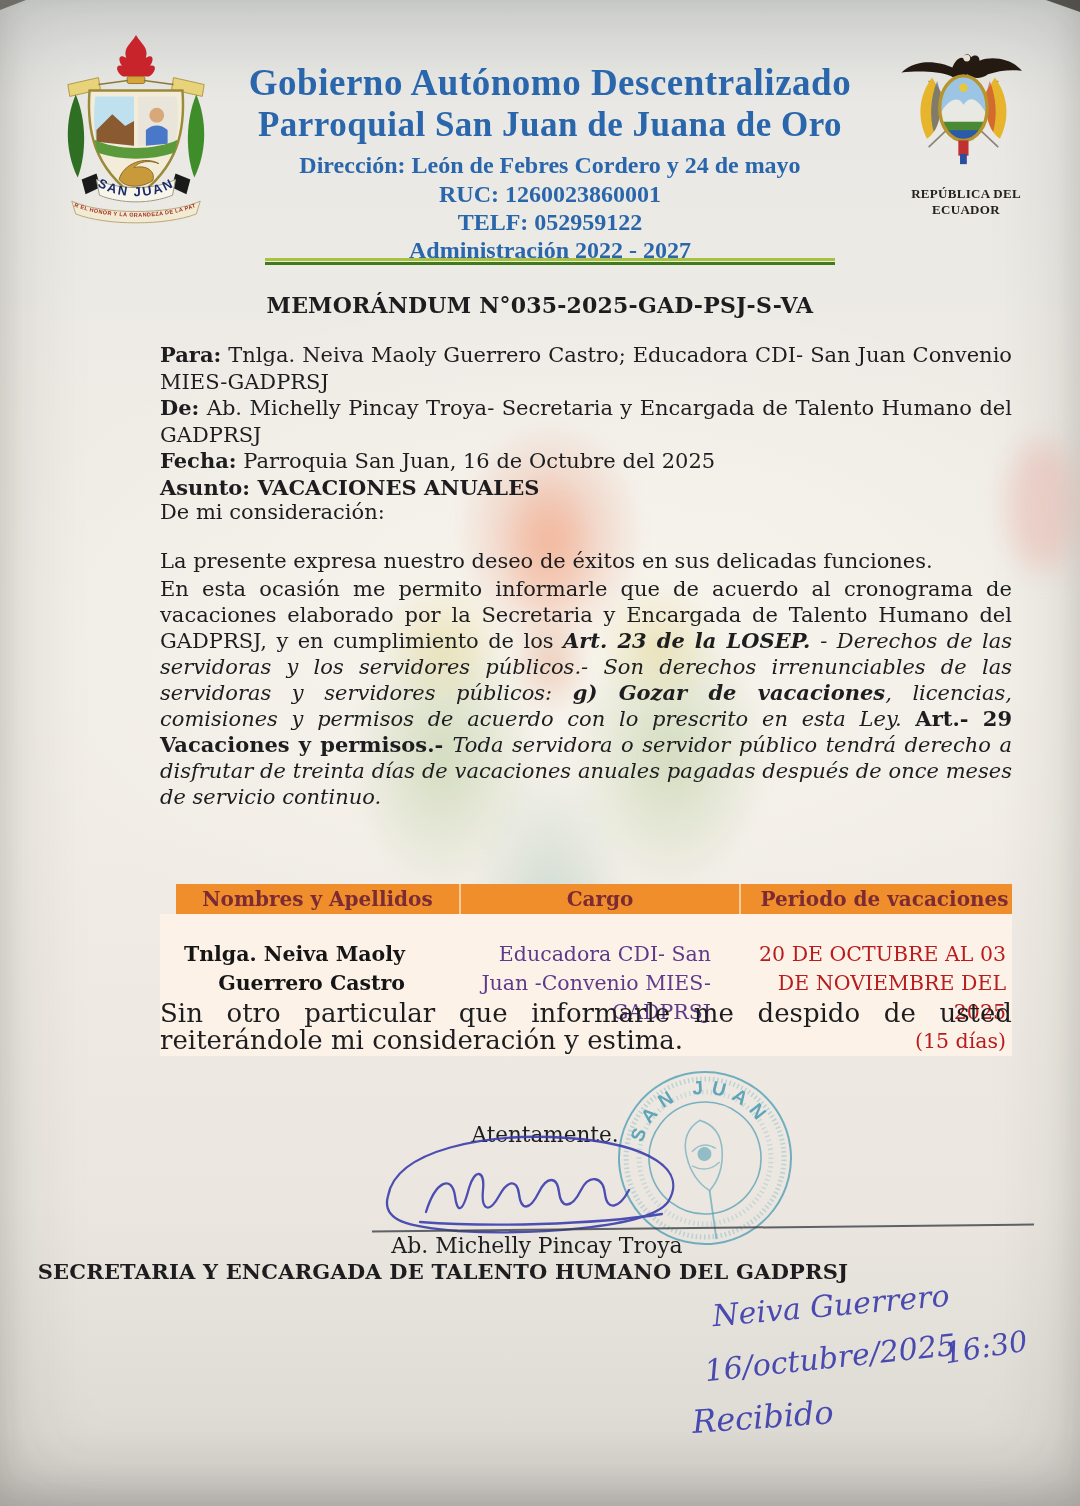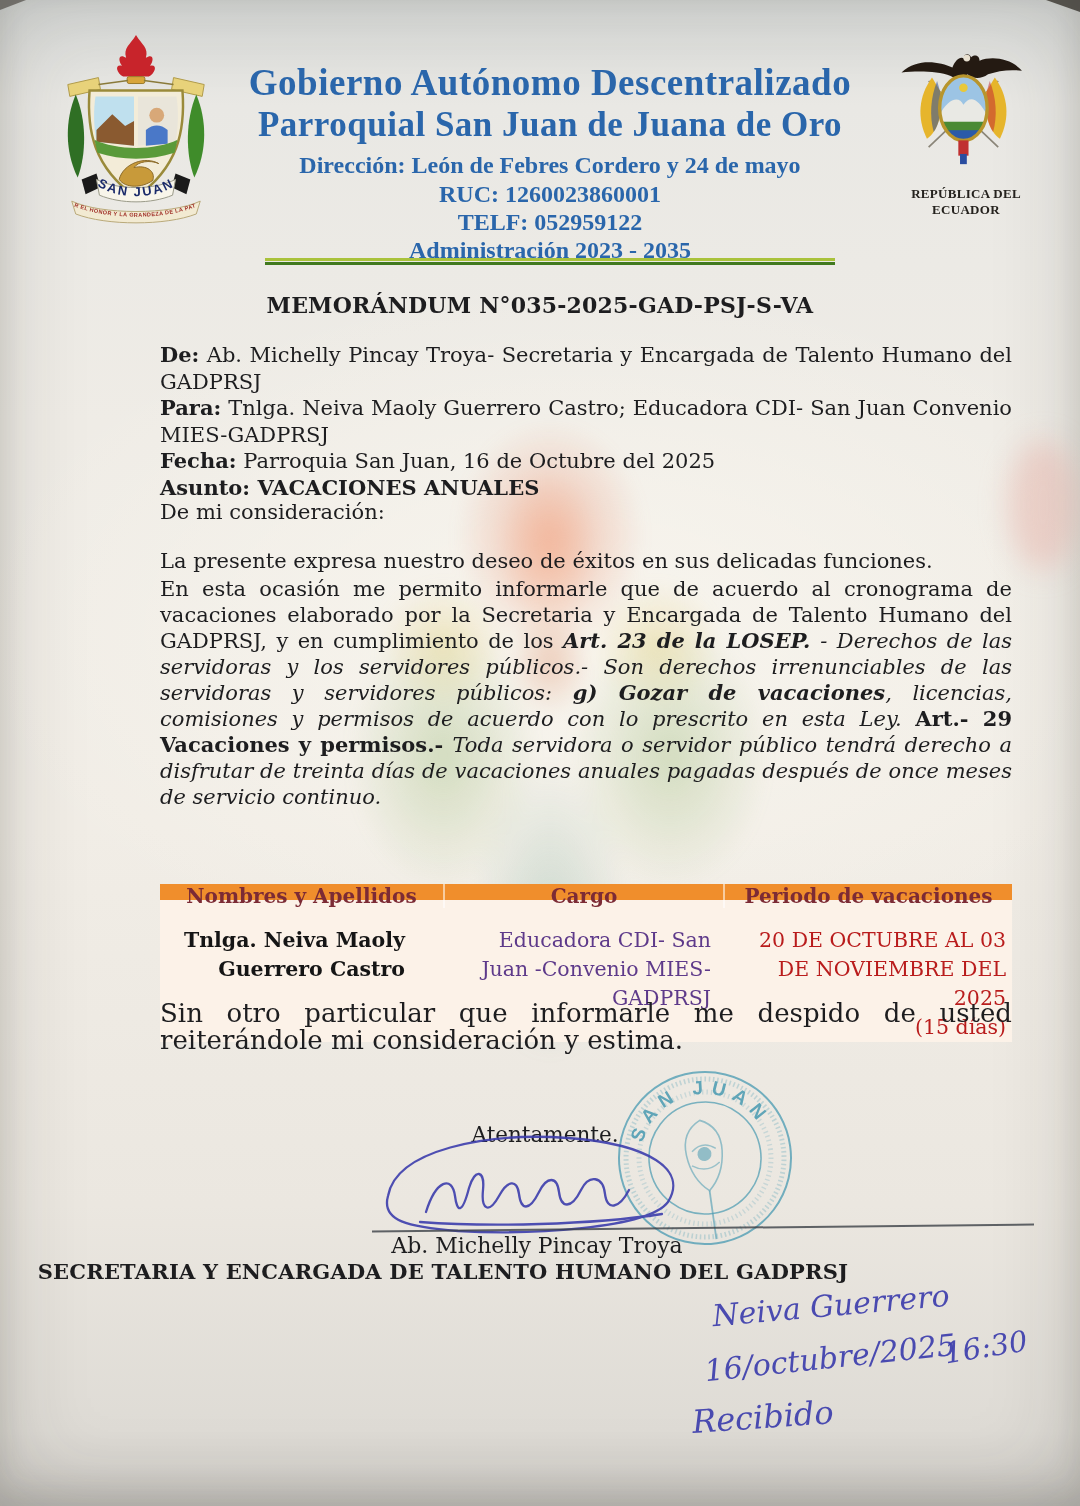--- a/index.html
+++ b/index.html
@@ -53,21 +53,21 @@
   .p1{top:548px;font-size:21px;line-height:26px;}
   .p2{top:576px;font-size:21px;line-height:26px;text-align:justify;}
   .p3{top:812px;font-size:21px;line-height:26px;text-align:justify;}
   .closing-par{top:1000px;font-size:26px;line-height:27px;text-align:justify;}
   .it{font-style:italic;}
   .bi{font-style:italic;font-weight:bold;}
   .bb{font-weight:bold;}
 
   
   .vac-table{position:absolute;left:160px;top:884px;width:852px;}
-  .t-head{display:grid;grid-template-columns:285px 280px 287px;height:16px;}
+  .t-head{display:grid;grid-template-columns:285px 280px 287px;height:30px;margin-left:16px;}
   .t-head .th{display:flex;align-items:center;justify-content:center;font-weight:bold;font-size:20px;
     border-right:2px solid rgba(255,255,255,.55);}
   .t-head .th:last-child{border-right:none;}
   .t-body{display:grid;grid-template-columns:285px 280px 287px;min-height:136px;}
   .t-body .td{padding-top:26px;font-size:20.5px;line-height:29px;text-align:right;}
   .td-name{font-weight:bold;color:#151515;padding-left:10px;padding-right:40px;}
   .td-cargo{text-align:justify;padding-right:14px;margin-left:23px;}
   .td-period{text-align:center;padding:26px 6px 0 12px;}
 
   
@@ -164,32 +164,32 @@
     <rect x="79" y="128" width="8" height="12" fill="#2a4da0"></rect>
   </svg>
   <div class="emblem-caption">REPÚBLICA DEL ECUADOR</div>
 
   <div class="hdr-center" style="color:#2a66ab;">
     <div class="hdr-l1">Gobierno Autónomo Descentralizado</div>
     <div class="hdr-l2">Parroquial San Juan de Juana de Oro</div>
     <div class="hdr-l3">Dirección: León de Febres Cordero y 24 de mayo</div>
     <div class="hdr-l4">RUC: 1260023860001</div>
     <div class="hdr-l5">TELF: 052959122</div>
-    <div class="hdr-l6">Administración 2023 - 2035</div>
+    <div class="hdr-l6">Administración 2022 - 2027</div>
   </div>
   <div class="hdr-underline">
     <div class="u1" style="background:#a9c23b;"></div>
     <div class="u2" style="background:#41791f;"></div>
   </div>
 
   <div class="memo-title">MEMORÁNDUM N°035-2025-GAD-PSJ-S-VA</div>
 
   <div class="content addr" style="position:absolute;">
+    <p><span class="lbl">Para:</span> <span>Tnlga. Neiva Maoly Guerrero Castro; Educadora CDI- San Juan Convenio MIES-GADPRSJ</span></p>
     <p><span class="lbl">De:</span> <span>Ab. Michelly Pincay Troya- Secretaria y Encargada de Talento Humano del GADPRSJ</span></p>
-    <p><span class="lbl">Para:</span> <span>Tnlga. Neiva Maoly Guerrero Castro; Educadora CDI- San Juan Convenio MIES-GADPRSJ</span></p>
     <p><span class="lbl">Fecha:</span> <span>Parroquia San Juan, 16 de Octubre del 2025</span></p>
     <p class="subject-line"><span class="lbl">Asunto:</span> <span>VACACIONES ANUALES</span></p>
   </div>
 
   <div class="salutation">De mi consideración:</div>
 
   <div class="content p1" style="position:absolute;">La presente expresa nuestro deseo de éxitos en sus delicadas funciones.</div>
 
   <div class="content p2" style="position:absolute;"><span>En esta ocasión me permito informarle que de acuerdo al cronograma de vacaciones elaborado por la Secretaria y Encargada de Talento Humano del GADPRSJ, y en cumplimiento de los </span><span class="bi">Art. 23 de la LOSEP. </span><span class="it">- Derechos de las servidoras y los servidores públicos.- Son derechos irrenunciables de las servidoras y servidores públicos: </span><span class="bi">g) Gozar de vacaciones</span><span class="it">, licencias, comisiones y permisos de acuerdo con lo prescrito en esta Ley. </span><span class="bb">Art.- 29 Vacaciones y permisos.- </span><span class="it">Toda servidora o servidor público tendrá derecho a disfrutar de treinta días de vacaciones anuales pagadas después de once meses de servicio continuo.</span></div>
 

